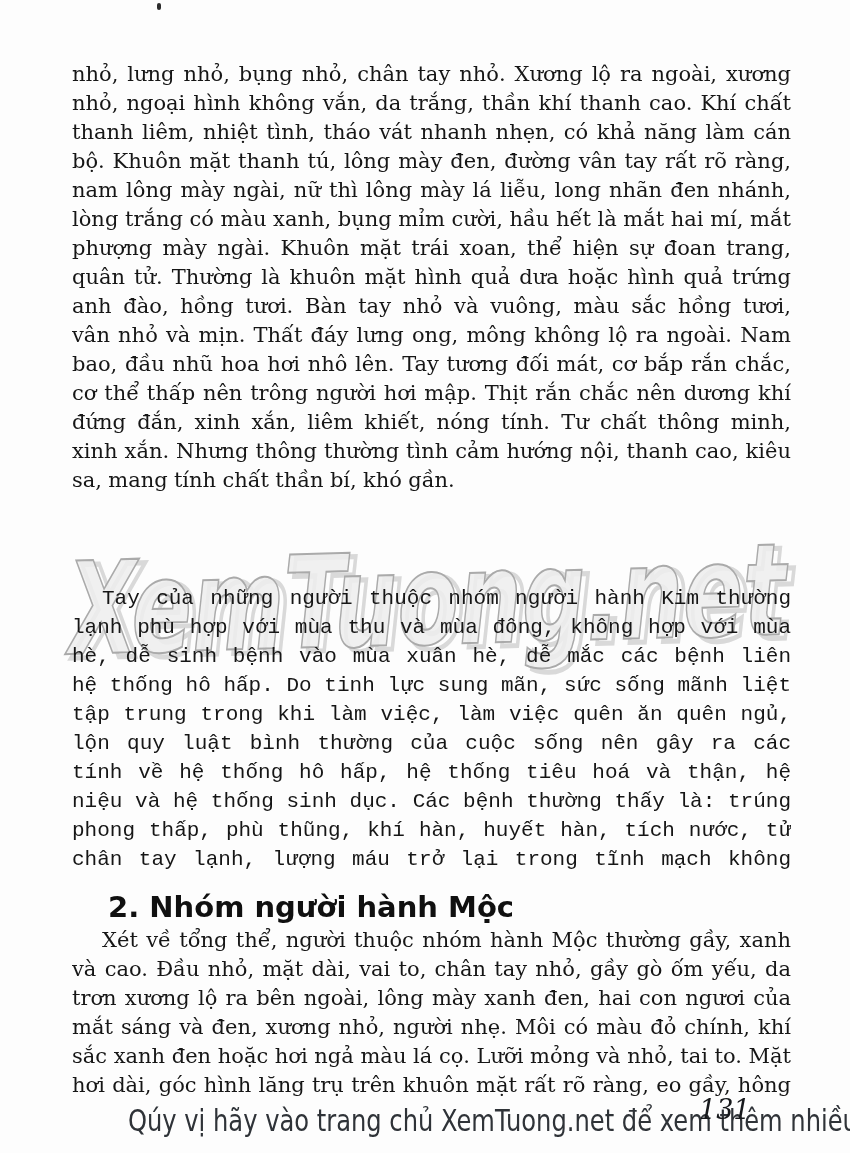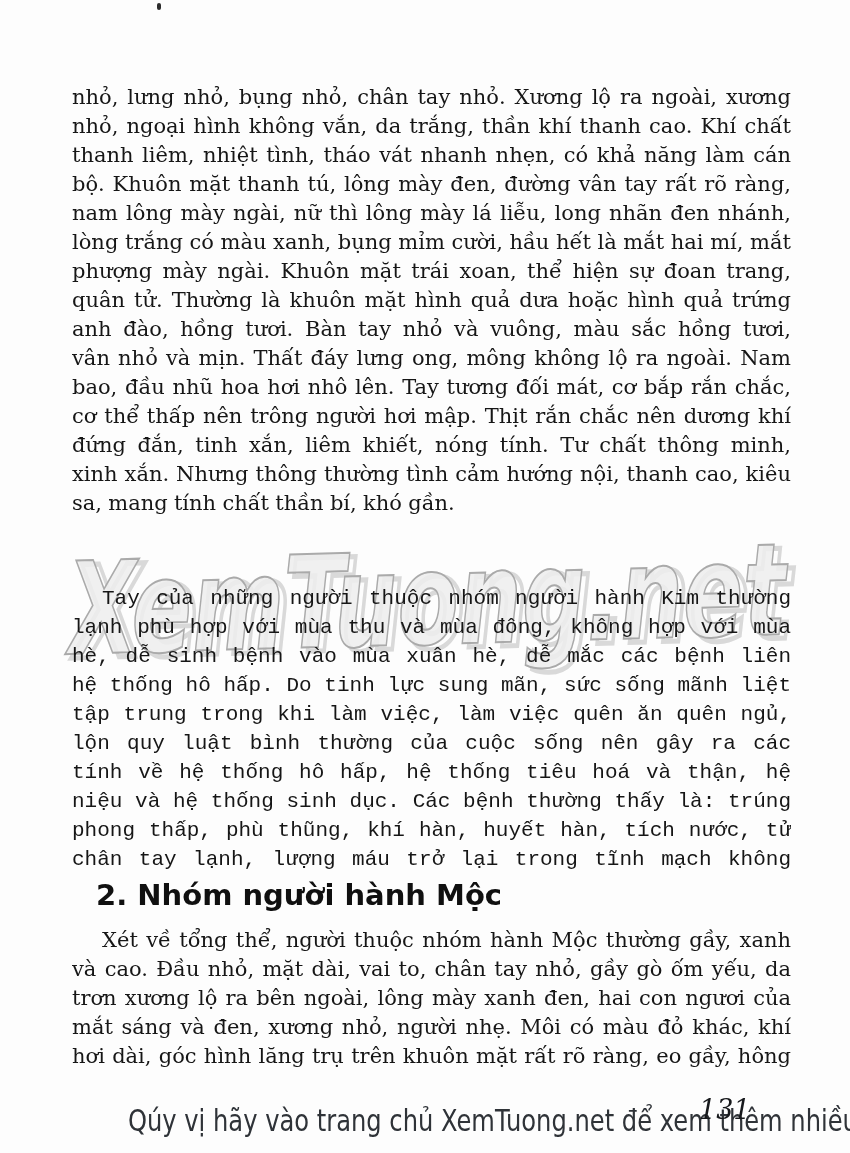--- a/index.html
+++ b/index.html
@@ -39,26 +39,26 @@
   }
   .para .line {
     height: 29px; overflow: hidden;
     text-align: justify;
     text-align-last: justify;
     word-spacing: -0.4px;
     white-space: normal;
   }
   .para.indent .line:first-child { text-indent: 30px; }
   .para.end .line:last-child { text-align-last: left; }
-  #p1 { top: 60px; margin-top: 23px; }
+  #p1 { top: 60px; }
   #p2 { top: 584px; font-family: Liberation Mono, monospace; }
   #p3 { top: 926px; }
   .heading {
     position: absolute; left: 96px; top: 876px;
-    margin: 0;
+    margin: 12px;
     font-family: "DejaVu Sans", sans-serif;
     font-weight: 700;
     font-size: 29px; line-height: 38px;
     color: #101010;
     z-index: 2;
     white-space: nowrap;
   }
   
   .footer {
     position: absolute; top: 1100px; left: 0; width: 850px;
@@ -103,21 +103,21 @@
       <div class="line">thanh liêm, nhiệt tình, tháo vát nhanh nhẹn, có khả năng làm cán</div>
       <div class="line">bộ. Khuôn mặt thanh tú, lông mày đen, đường vân tay rất rõ ràng,</div>
       <div class="line">nam lông mày ngài, nữ thì lông mày lá liễu, long nhãn đen nhánh,</div>
       <div class="line">lòng trắng có màu xanh, bụng mỉm cười, hầu hết là mắt hai mí, mắt</div>
       <div class="line">phượng mày ngài. Khuôn mặt trái xoan, thể hiện sự đoan trang,</div>
       <div class="line">quân tử. Thường là khuôn mặt hình quả dưa hoặc hình quả trứng</div>
       <div class="line">anh đào, hồng tươi. Bàn tay nhỏ và vuông, màu sắc hồng tươi, đường</div>
       <div class="line">vân nhỏ và mịn. Thất đáy lưng ong, mông không lộ ra ngoài. Nam</div>
       <div class="line">bao, đầu nhũ hoa hơi nhô lên. Tay tương đối mát, cơ bắp rắn chắc,</div>
       <div class="line">cơ thể thấp nên trông người hơi mập. Thịt rắn chắc nên dương khí</div>
-      <div class="line">đứng đắn, tinh xắn, liêm khiết, nóng tính. Tư chất thông minh,</div>
+      <div class="line">đứng đắn, xinh xắn, liêm khiết, nóng tính. Tư chất thông minh,</div>
       <div class="line">xinh xắn. Nhưng thông thường tình cảm hướng nội, thanh cao, kiêu</div>
       <div class="line">sa, mang tính chất thần bí, khó gần.</div>
     </div>
 
   <div id="p2" class="para indent end">
       <div class="line">Tay của những người thuộc nhóm người hành Kim thường rất</div>
       <div class="line">lạnh phù hợp với mùa thu và mùa đông, không hợp với mùa xuân</div>
       <div class="line">hè, dễ sinh bệnh vào mùa xuân hè, dễ mắc các bệnh liên quan đến</div>
       <div class="line">hệ thống hô hấp. Do tinh lực sung mãn, sức sống mãnh liệt nên rất</div>
       <div class="line">tập trung trong khi làm việc, làm việc quên ăn quên ngủ, làm đảo</div>
@@ -127,21 +127,22 @@
       <div class="line">phong thấp, phù thũng, khí hàn, huyết hàn, tích nước, tử cung hàn,</div>
       <div class="line">chân tay lạnh, lượng máu trở lại trong tĩnh mạch không đủ....</div>
     </div>
 
   <h2 class="heading">2. Nhóm người hành Mộc</h2>
 
   <div id="p3" class="para indent">
       <div class="line">Xét về tổng thể, người thuộc nhóm hành Mộc thường gầy, xanh</div>
       <div class="line">và cao. Đầu nhỏ, mặt dài, vai to, chân tay nhỏ, gầy gò ốm yếu, da</div>
       <div class="line">trơn xương lộ ra bên ngoài, lông mày xanh đen, hai con ngươi của</div>
-      <div class="line">mắt sáng và đen, xương nhỏ, người nhẹ. Môi có màu đỏ khác, khí</div>
+      <div class="line">mắt sáng và đen, xương nhỏ, người nhẹ. Môi có màu đỏ chính, khí</div>
+      <div class="line">sắc xanh đen hoặc hơi ngả màu lá cọ. Lưỡi mỏng và nhỏ, tai to. Mặt</div>
       <div class="line">hơi dài, góc hình lăng trụ trên khuôn mặt rất rõ ràng, eo gầy, hông</div>
     </div>
 
   <div class="footer">
     <span class="footer-text">Qúy vị hãy vào trang chủ XemTuong.net để xem thêm nhiều mục hay khác</span>
   </div>
 
   <div class="page-number">131</div>
 
 </div>

